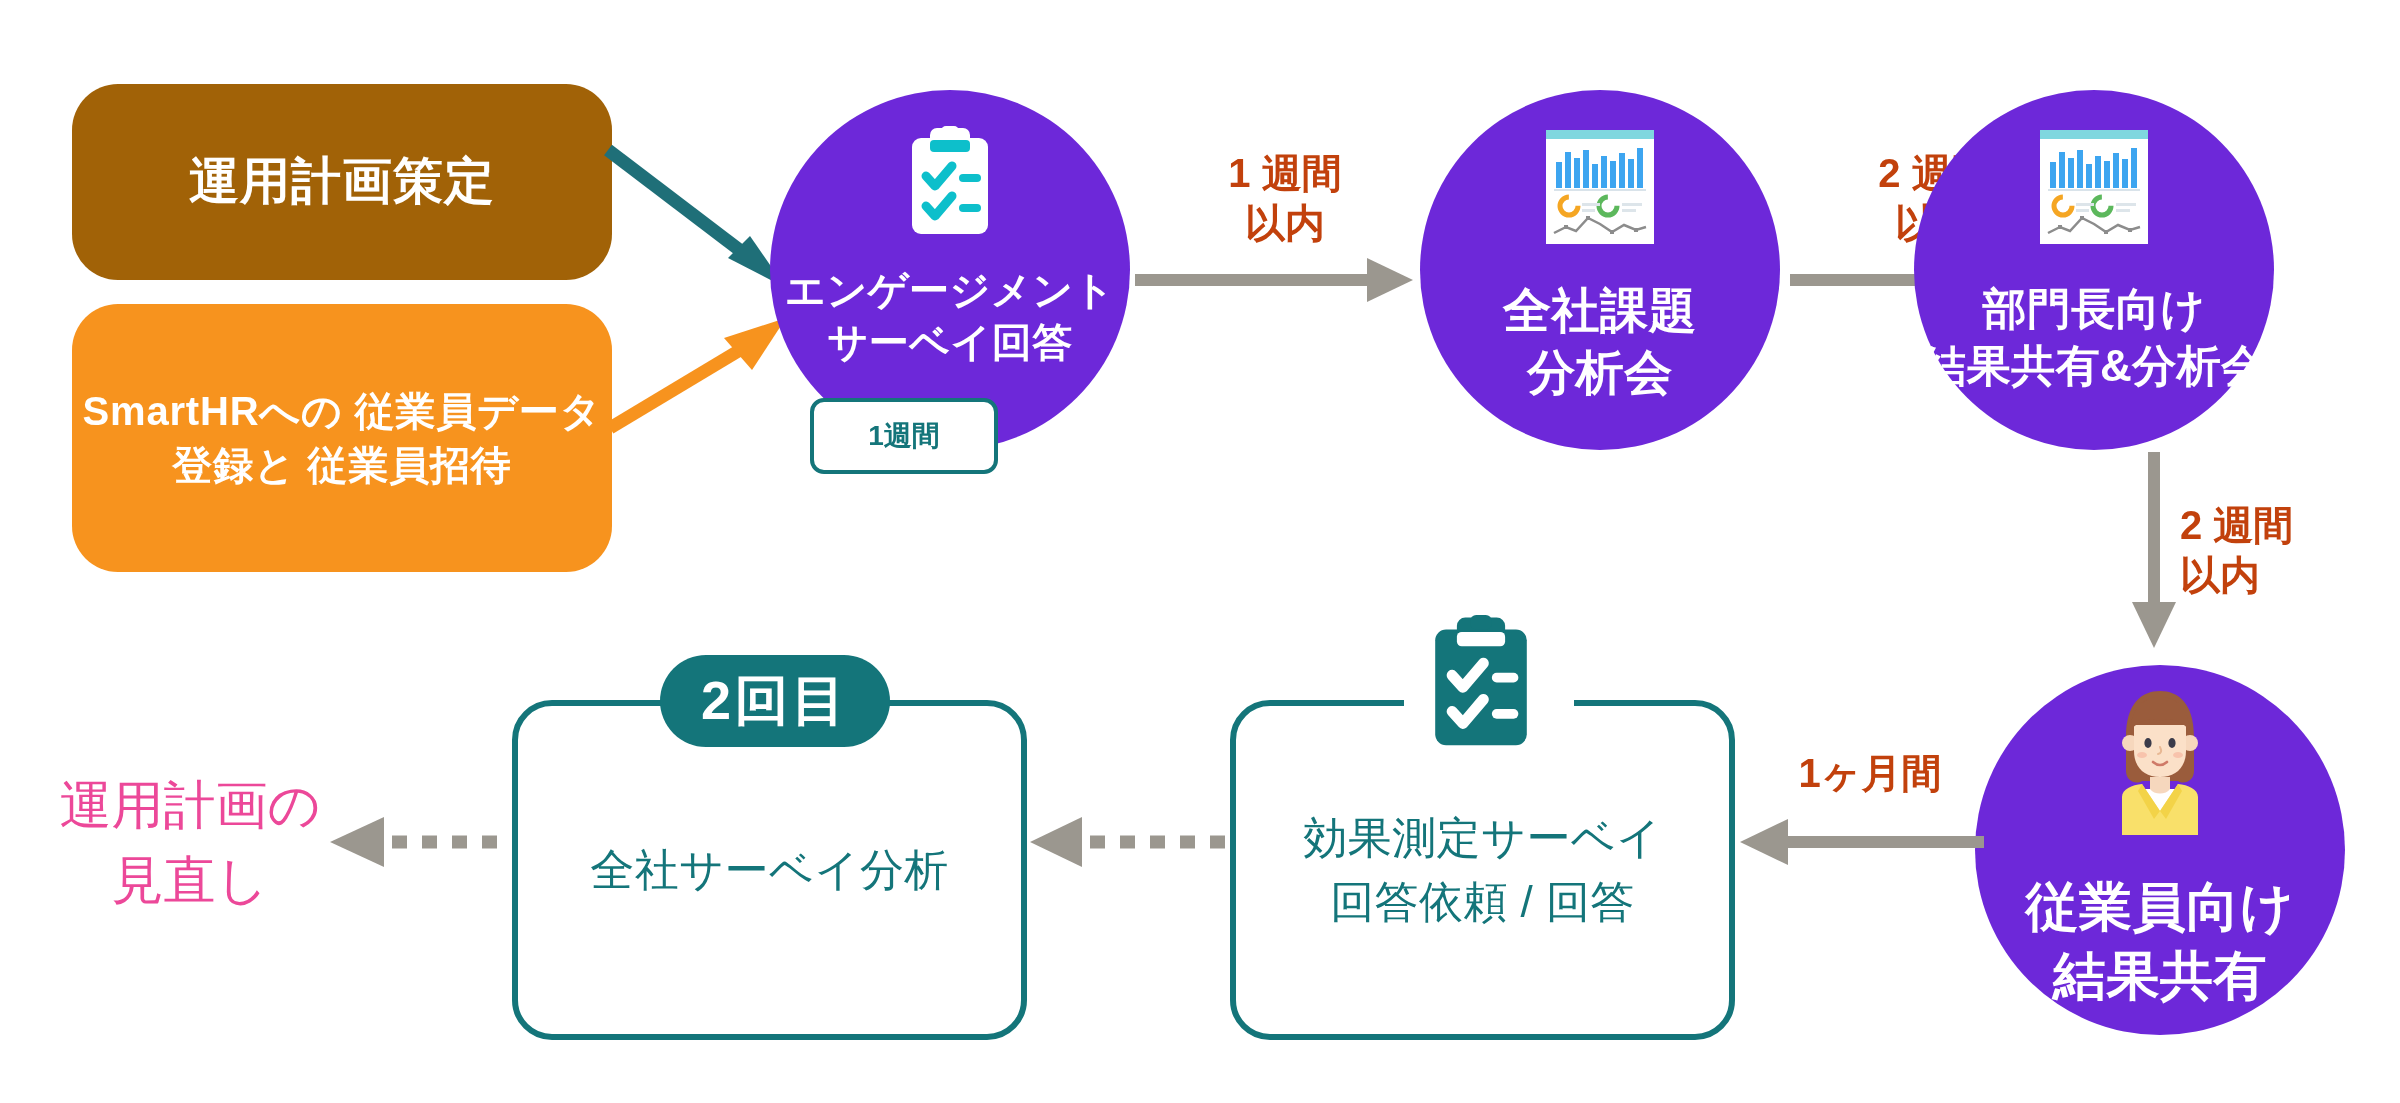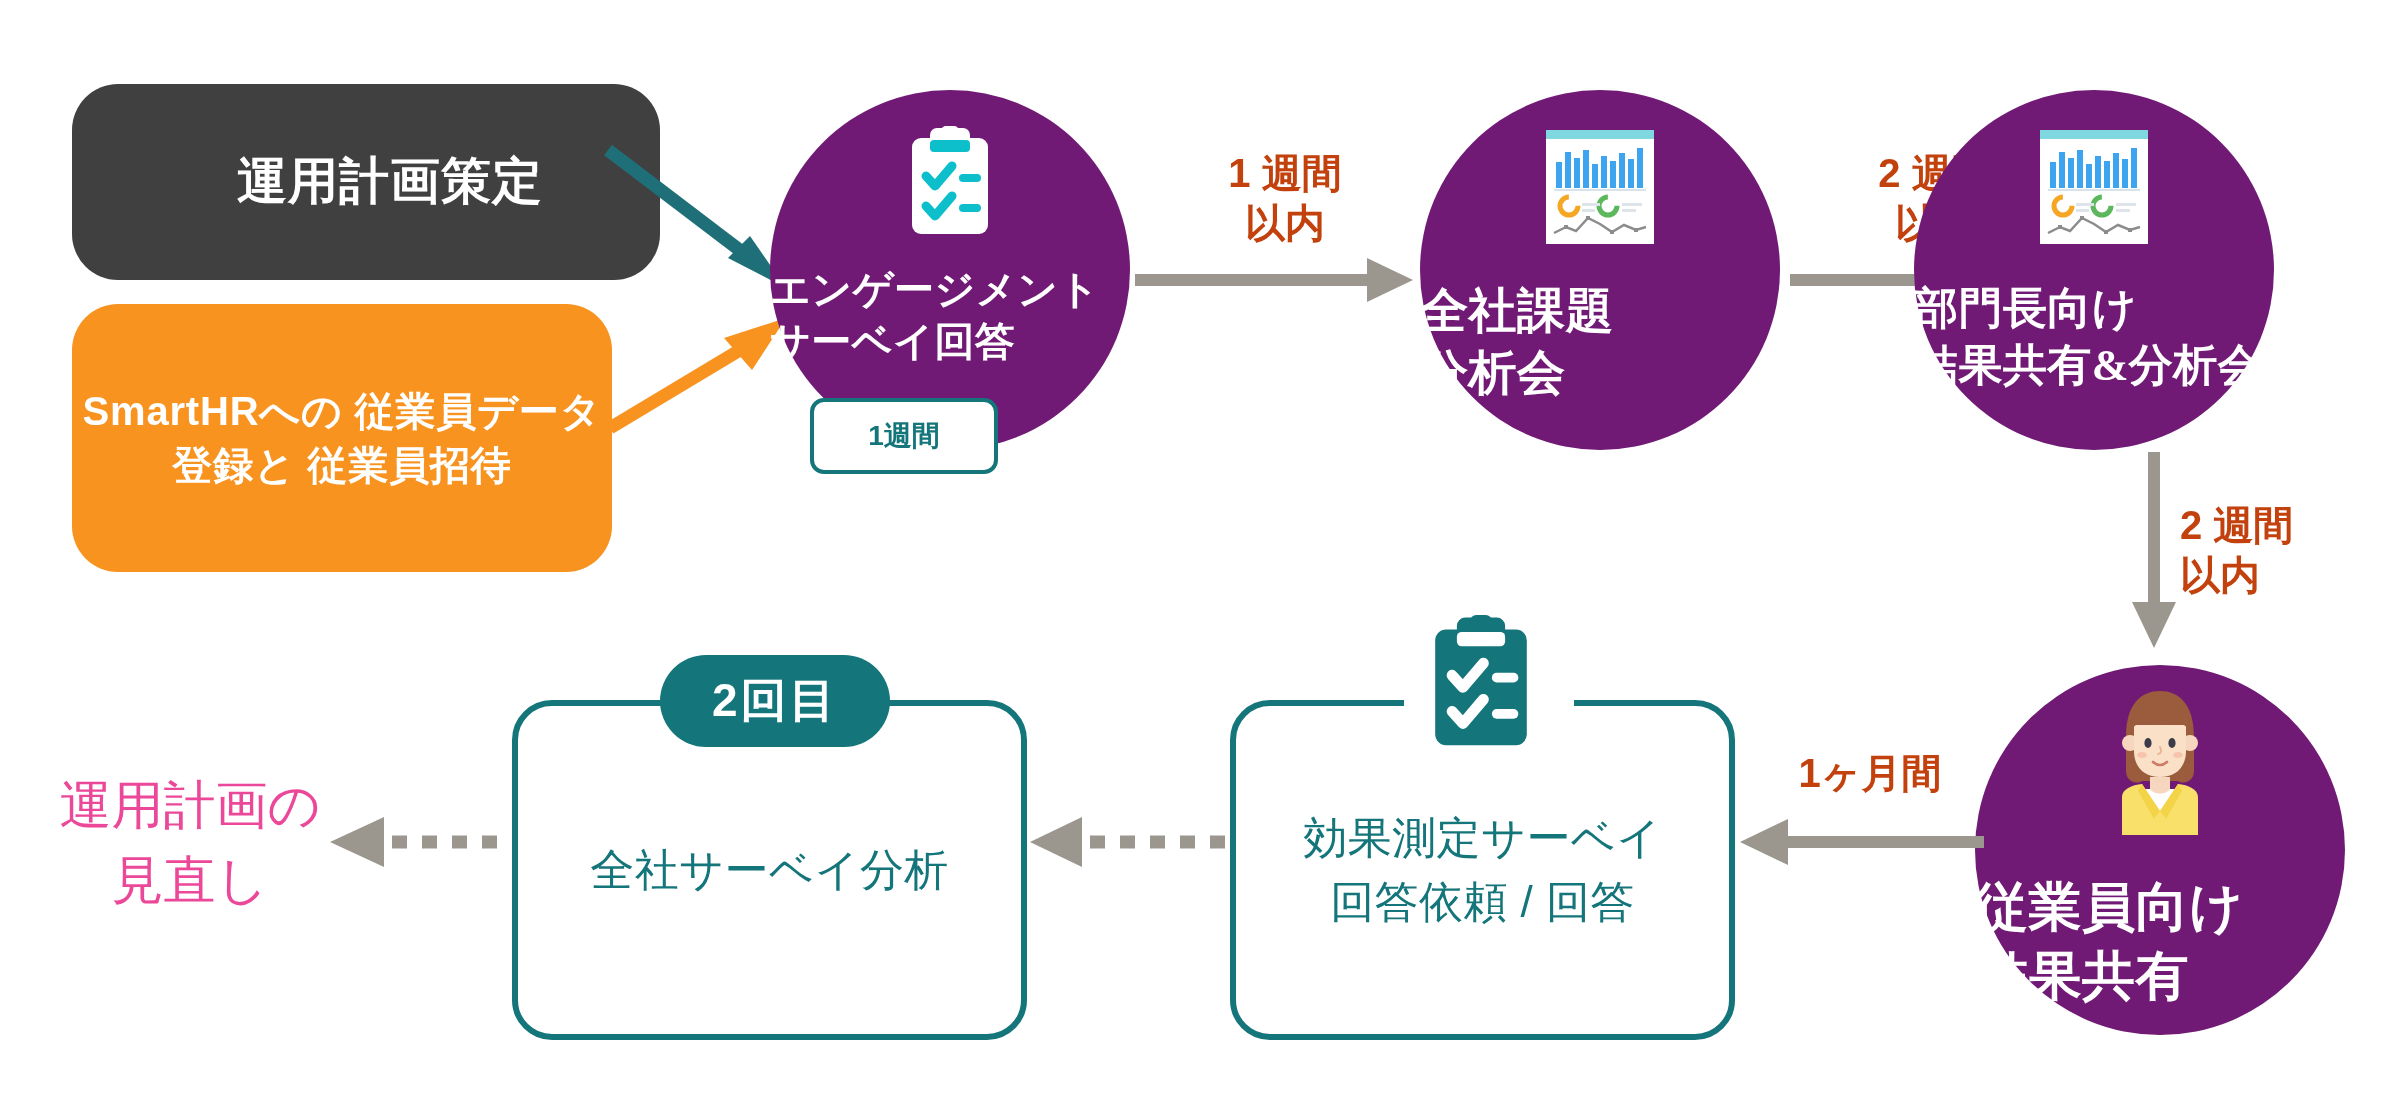--- a/index.html
+++ b/index.html
@@ -20,34 +20,33 @@
     border-radius:46px;
     display:flex;
     align-items:center;
     justify-content:center;
     text-align:center;
     color:#ffffff;
     font-weight:bold;
     line-height:1.35;
     letter-spacing:.02em;
   }
-  .box-teal{background:#404040;padding-left:48px;}
+  .box-teal{background:#a16207;}
   .box-orange{background:#f7931e;}
 
   
   .circle{
-    background:#701a75;
+    background:#6d28d9;
     border-radius:50%;
     display:flex;
     flex-direction:column;
     align-items:center;
     justify-content:flex-start;
     color:#ffffff;
-    text-align:left;
-    font-family:Liberation Serif, serif;
+    text-align:center;
   }
   .circle .c-label{
     font-weight:bold;
     line-height:1.3;
     letter-spacing:.01em;
     white-space:pre-line;
   }
 
   
   .outline-box{
@@ -318,21 +317,21 @@
   <svg class="abs" style="left:1030px;top:812px;width:200px;height:60px;">
     <line x1="60" y1="30" x2="196" y2="30" stroke="#9b978f" stroke-width="13" stroke-dasharray="15 15"></line>
     <polygon points="0,30 52,5 52,55" fill="#9b978f"></polygon>
   </svg>
 
   <div class="abs outline-box" style="left:512px;top:700px;width:515px;height:340px;">
     <div class="border-gap" style="left:150px;width:218px;"></div>
     <span class="o-label">全社サーベイ分析</span>
   </div>
 
-  <div class="abs pill" style="left:660px;top:655px;width:230px;height:92px;font-size:46px;">
+  <div class="abs pill" style="left:660px;top:655px;width:230px;height:92px;font-size:54px;">
     <span>2回目</span>
   </div>
 
   <svg class="abs" style="left:330px;top:812px;width:185px;height:60px;">
     <line x1="62" y1="30" x2="182" y2="30" stroke="#9b978f" stroke-width="13" stroke-dasharray="15 15"></line>
     <polygon points="0,30 54,5 54,55" fill="#9b978f"></polygon>
   </svg>
 
   <div class="abs plain-label" style="left:50px;top:768px;width:280px;font-size:52px;">運用計画の
 見直し</div>

